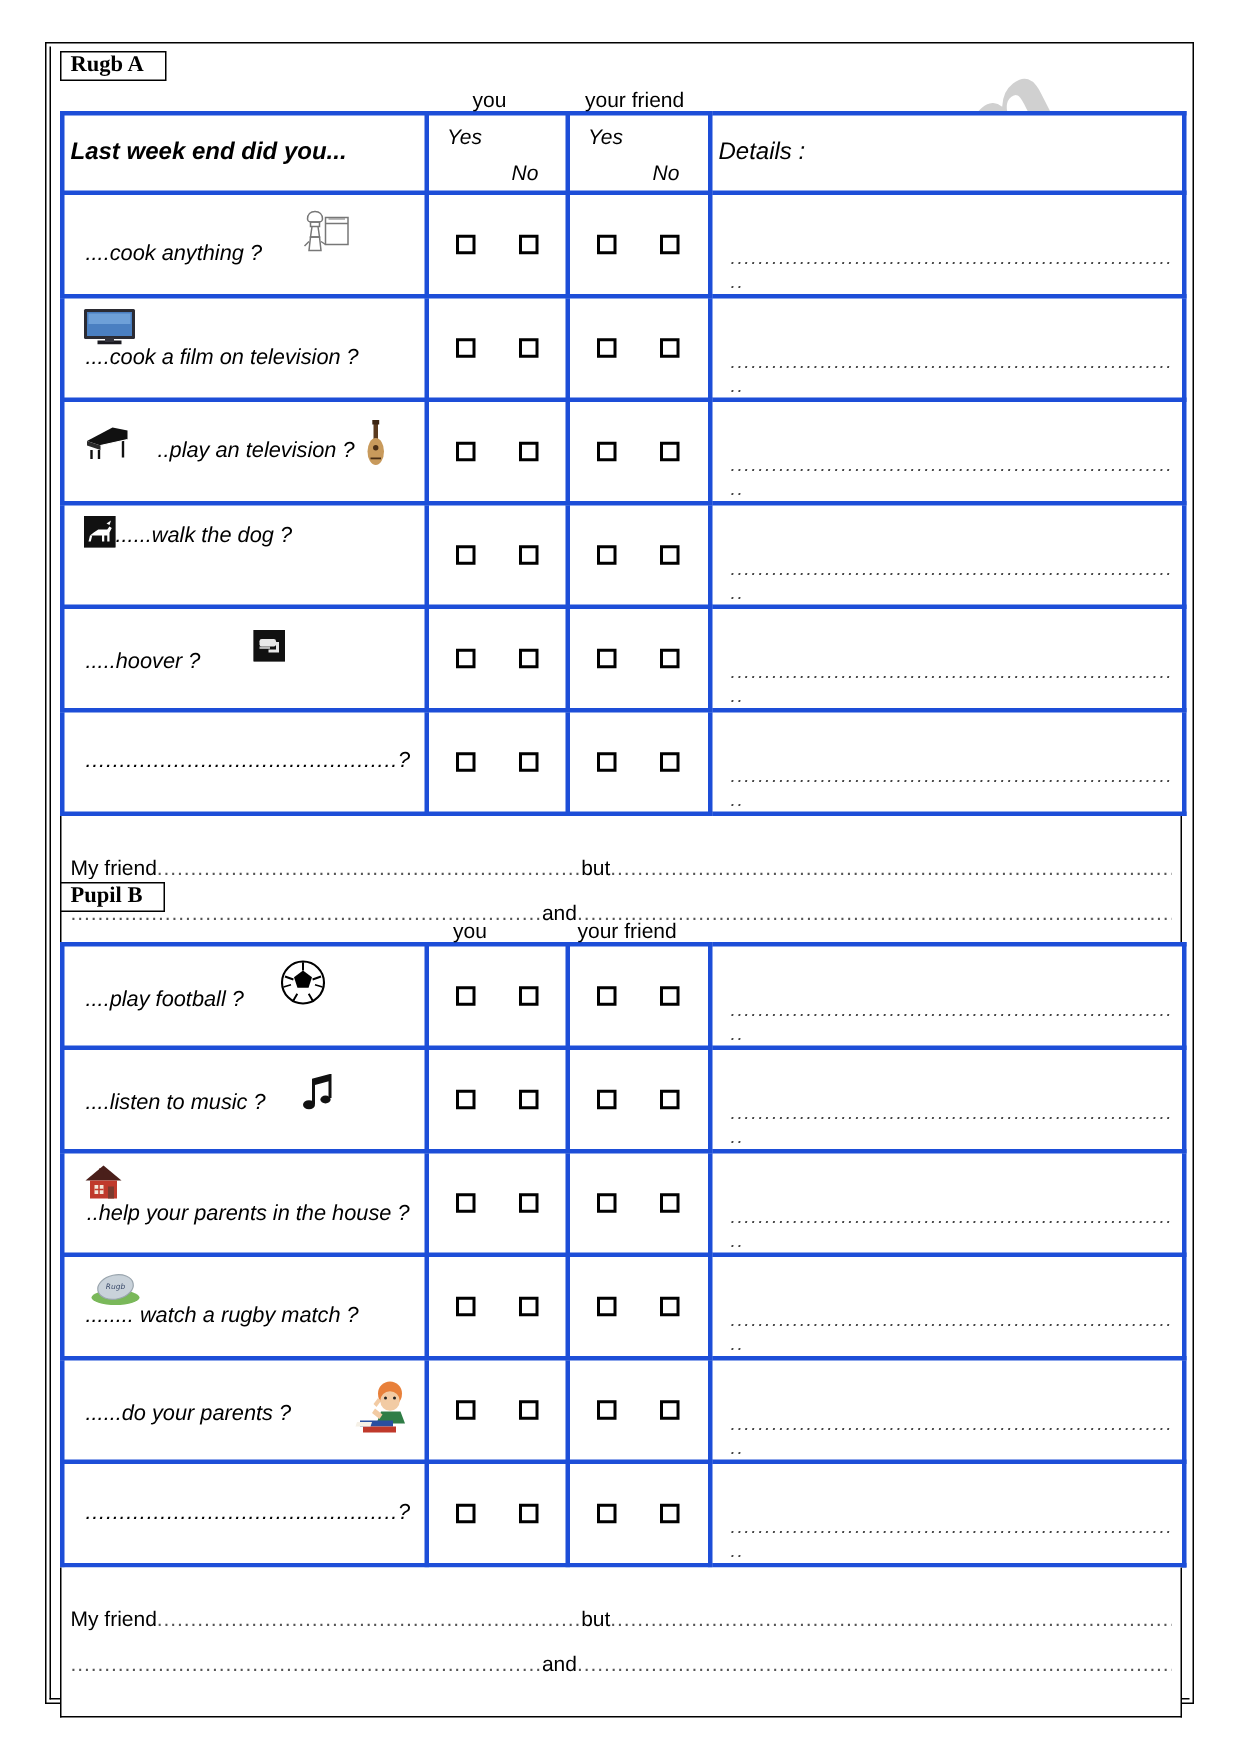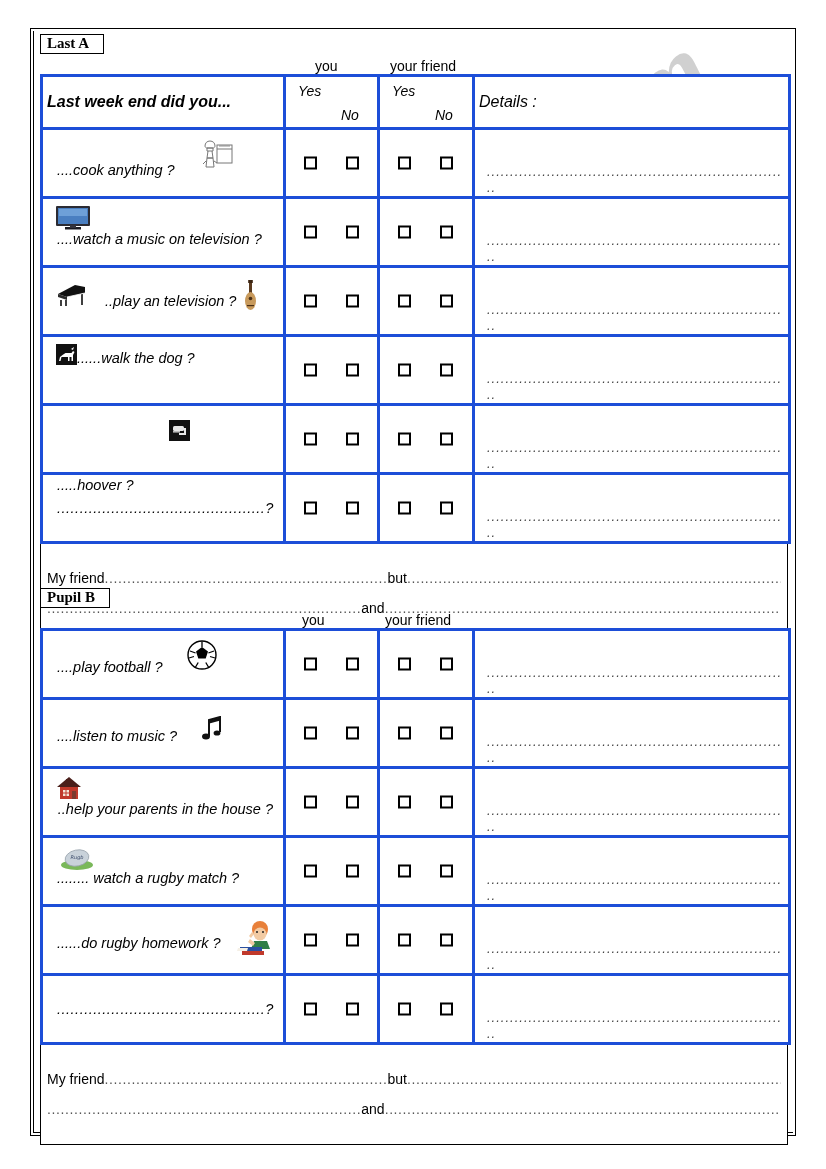--- a/index.html
+++ b/index.html
@@ -271,21 +271,21 @@
 
   <div class="page-frame"></div>
   <div class="page-frame-inner"></div>
 
   <div class="watermark">
     <span>ESLprintables.com</span>
   </div>
 
   <div class="section" id="section-a">
 
-    <div class="pupil-tag">Last A</div>
+    <div class="pupil-tag">Rugb A</div>
 
     <div class="colgroup-labels">
       <div class="lbl lbl-you">you</div>
       <div class="lbl lbl-friend">your friend</div>
     </div>
 
     <table class="sheet">
       <colgroup>
         <col class="c-q">
           <col class="c-you">
@@ -351,21 +351,21 @@
             <div class="qcell">
               <span class="icon-abs" style="left:8px; top:2px;">
                 <svg class="ico ico-tv" viewBox="0 0 36 26">
                   <rect x="1" y="1" width="34" height="20" rx="1" fill="#2b2b33"></rect>
                   <rect x="3" y="3" width="30" height="16" fill="#4a7fc1"></rect>
                   <rect x="4" y="4" width="28" height="7" fill="#6ea0d8"></rect>
                   <rect x="10" y="22" width="16" height="2.5" fill="#1a1a20"></rect>
                   <rect x="15" y="20" width="6" height="3" fill="#33333c"></rect>
                 </svg>
               </span>
-              <div class="qtext low">....watch a music on television ?</div>
+              <div class="qtext low">....cook a film on television ?</div>
             </div>
           </td>
           <td>
             <div class="boxcell">
               <span class="chk a"></span>
               <span class="chk b"></span>
             </div>
           </td>
           <td>
             <div class="boxcell">
@@ -462,21 +462,21 @@
           <td>
             <div class="qcell">
               <span class="icon-abs" style="left:122px; top:10px;">
                 <svg class="ico ico-hoover" viewBox="0 0 21 21">
                   <rect width="21" height="21" fill="#111"></rect>
                   <rect x="4" y="6" width="11" height="5" rx="1.5" fill="#e8e8e8"></rect>
                   <path d="M15 8 h2 v7 h-7 v-2 h5z" fill="#e8e8e8"></path>
                   <rect x="4" y="11" width="7" height="1.6" fill="#bbb"></rect>
                 </svg>
               </span>
-              <div class="qtext" style="top:56%;margin-top:43px;">.....hoover ?</div>
+              <div class="qtext" style="top:56%;">.....hoover ?</div>
             </div>
           </td>
           <td>
             <div class="boxcell">
               <span class="chk a"></span>
               <span class="chk b"></span>
             </div>
           </td>
           <td>
             <div class="boxcell">
@@ -697,21 +697,21 @@
                   <path d="M24 24 h13 l3 8 h-19z" fill="#2f7d46"></path>
                   <path d="M20 22 l5 4 -2 3 -5 -4z" fill="#f2cba4"></path>
                   <path d="M19 19 l3 -4 2 2 -3 4z" fill="#f2cba4"></path>
                   <rect x="10" y="30" width="22" height="4" fill="#2a4fa0"></rect>
                   <rect x="12" y="34" width="22" height="4" fill="#c0392b"></rect>
                   <path d="M8 31 h10 l-1 3 h-10z" fill="#f5f0e6"></path>
                   <circle cx="27" cy="15" r="1" fill="#222"></circle>
                   <circle cx="33" cy="15" r="1" fill="#222"></circle>
                 </svg>
               </span>
-              <div class="qtext" style="top:56%;">......do rugby homework ?</div>
+              <div class="qtext" style="top:56%;">......do your parents ?</div>
             </div>
           </td>
           <td>
             <div class="boxcell">
               <span class="chk a"></span>
               <span class="chk b"></span>
             </div>
           </td>
           <td>
             <div class="boxcell">

